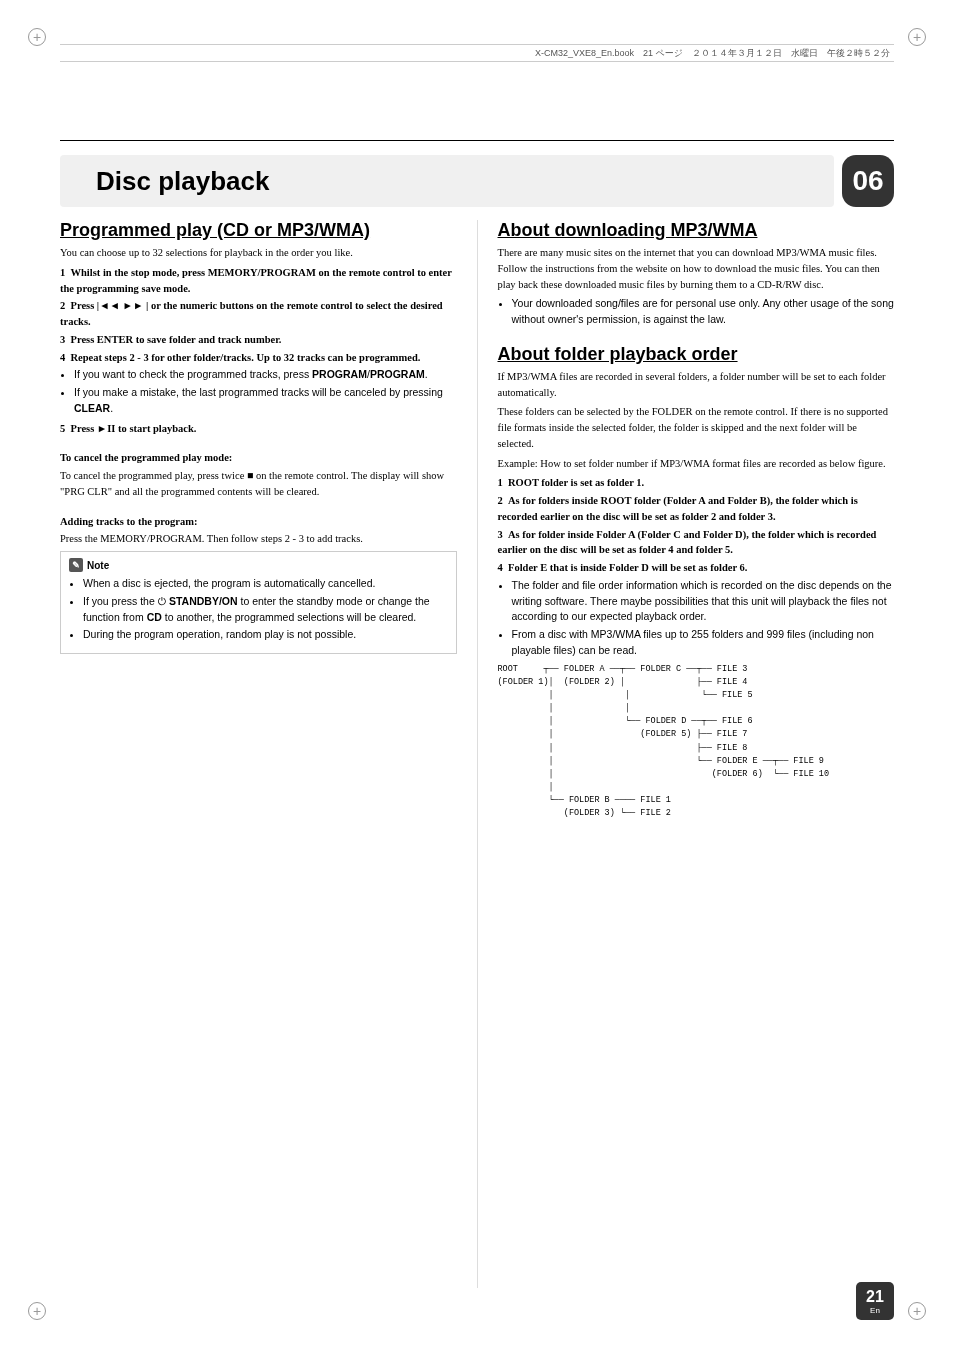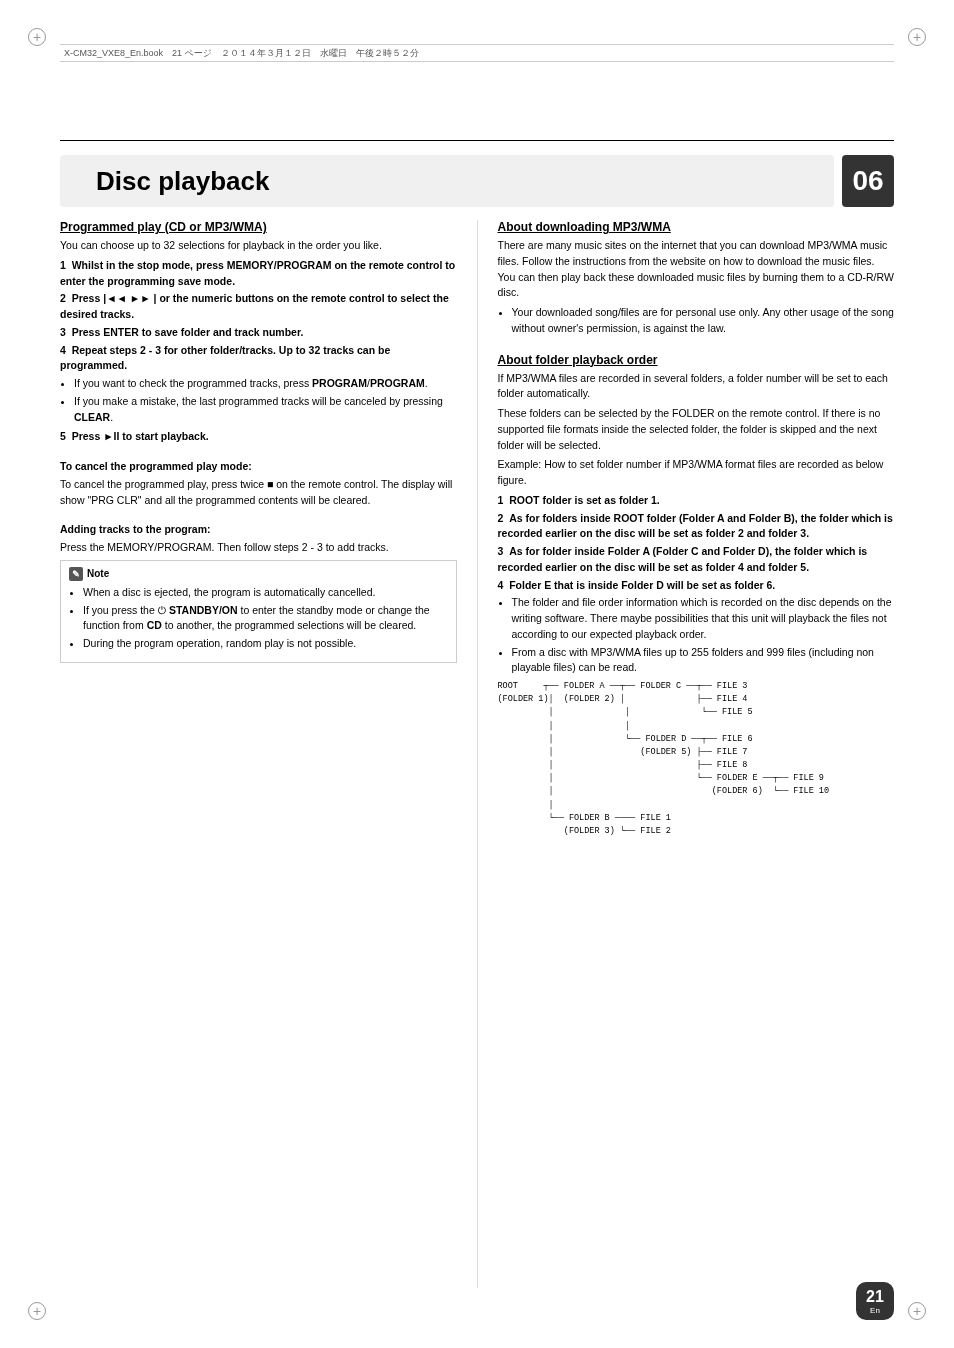--- a/index.html
+++ b/index.html
@@ -41,37 +41,38 @@
       left: 60px;
       right: 60px;
       height: 18px;
       display: flex;
       align-items: center;
       border-top: 1px solid #ccc;
       border-bottom: 1px solid #ccc;
       font-size: 9px;
       color: #555;
       padding: 0 4px;
+      justify-content: flex-end;
     }
 
     
     .chapter-badge {
       position: absolute;
       top: 155px;
       right: 60px;
       width: 52px;
       height: 52px;
       background: #333;
       color: #fff;
       font-size: 28px;
       font-weight: bold;
       display: flex;
       align-items: center;
       justify-content: center;
-      border-radius: 4px;
+      border-radius: 14px;
     }
 
     
     .page-title-box {
       position: absolute;
       top: 155px;
       left: 60px;
       right: 120px;
       height: 52px;
       background: #f0f0f0;
@@ -107,30 +108,31 @@
 
     
     .right-col {
       flex: 1;
       display: flex;
       flex-direction: column;
       gap: 12px;
     }
 
     .section-title {
-      font-size: 12px;
+      font-size: 18px;
       font-weight: bold;
       text-decoration: underline;
       margin-bottom: 4px;
     }
 
     p {
       font-size: 10.5px;
       line-height: 1.5;
       margin-bottom: 4px;
+      font-family: Liberation Serif, serif;
     }
 
     .step-heading {
       font-size: 10.5px;
       font-weight: bold;
       line-height: 1.5;
       margin-bottom: 2px;
     }
 
     .step-heading .step-num {
@@ -207,21 +209,21 @@
       width: 38px;
       height: 38px;
       background: #333;
       color: #fff;
       display: flex;
       flex-direction: column;
       align-items: center;
       justify-content: center;
       font-size: 16px;
       font-weight: bold;
-      border-radius: 10px;
+      border-radius: 5px;
     }
     .page-num-badge .en-label {
       font-size: 8px;
       font-weight: normal;
     }
 
     
     .top-rule {
       position: absolute;
       top: 140px;

